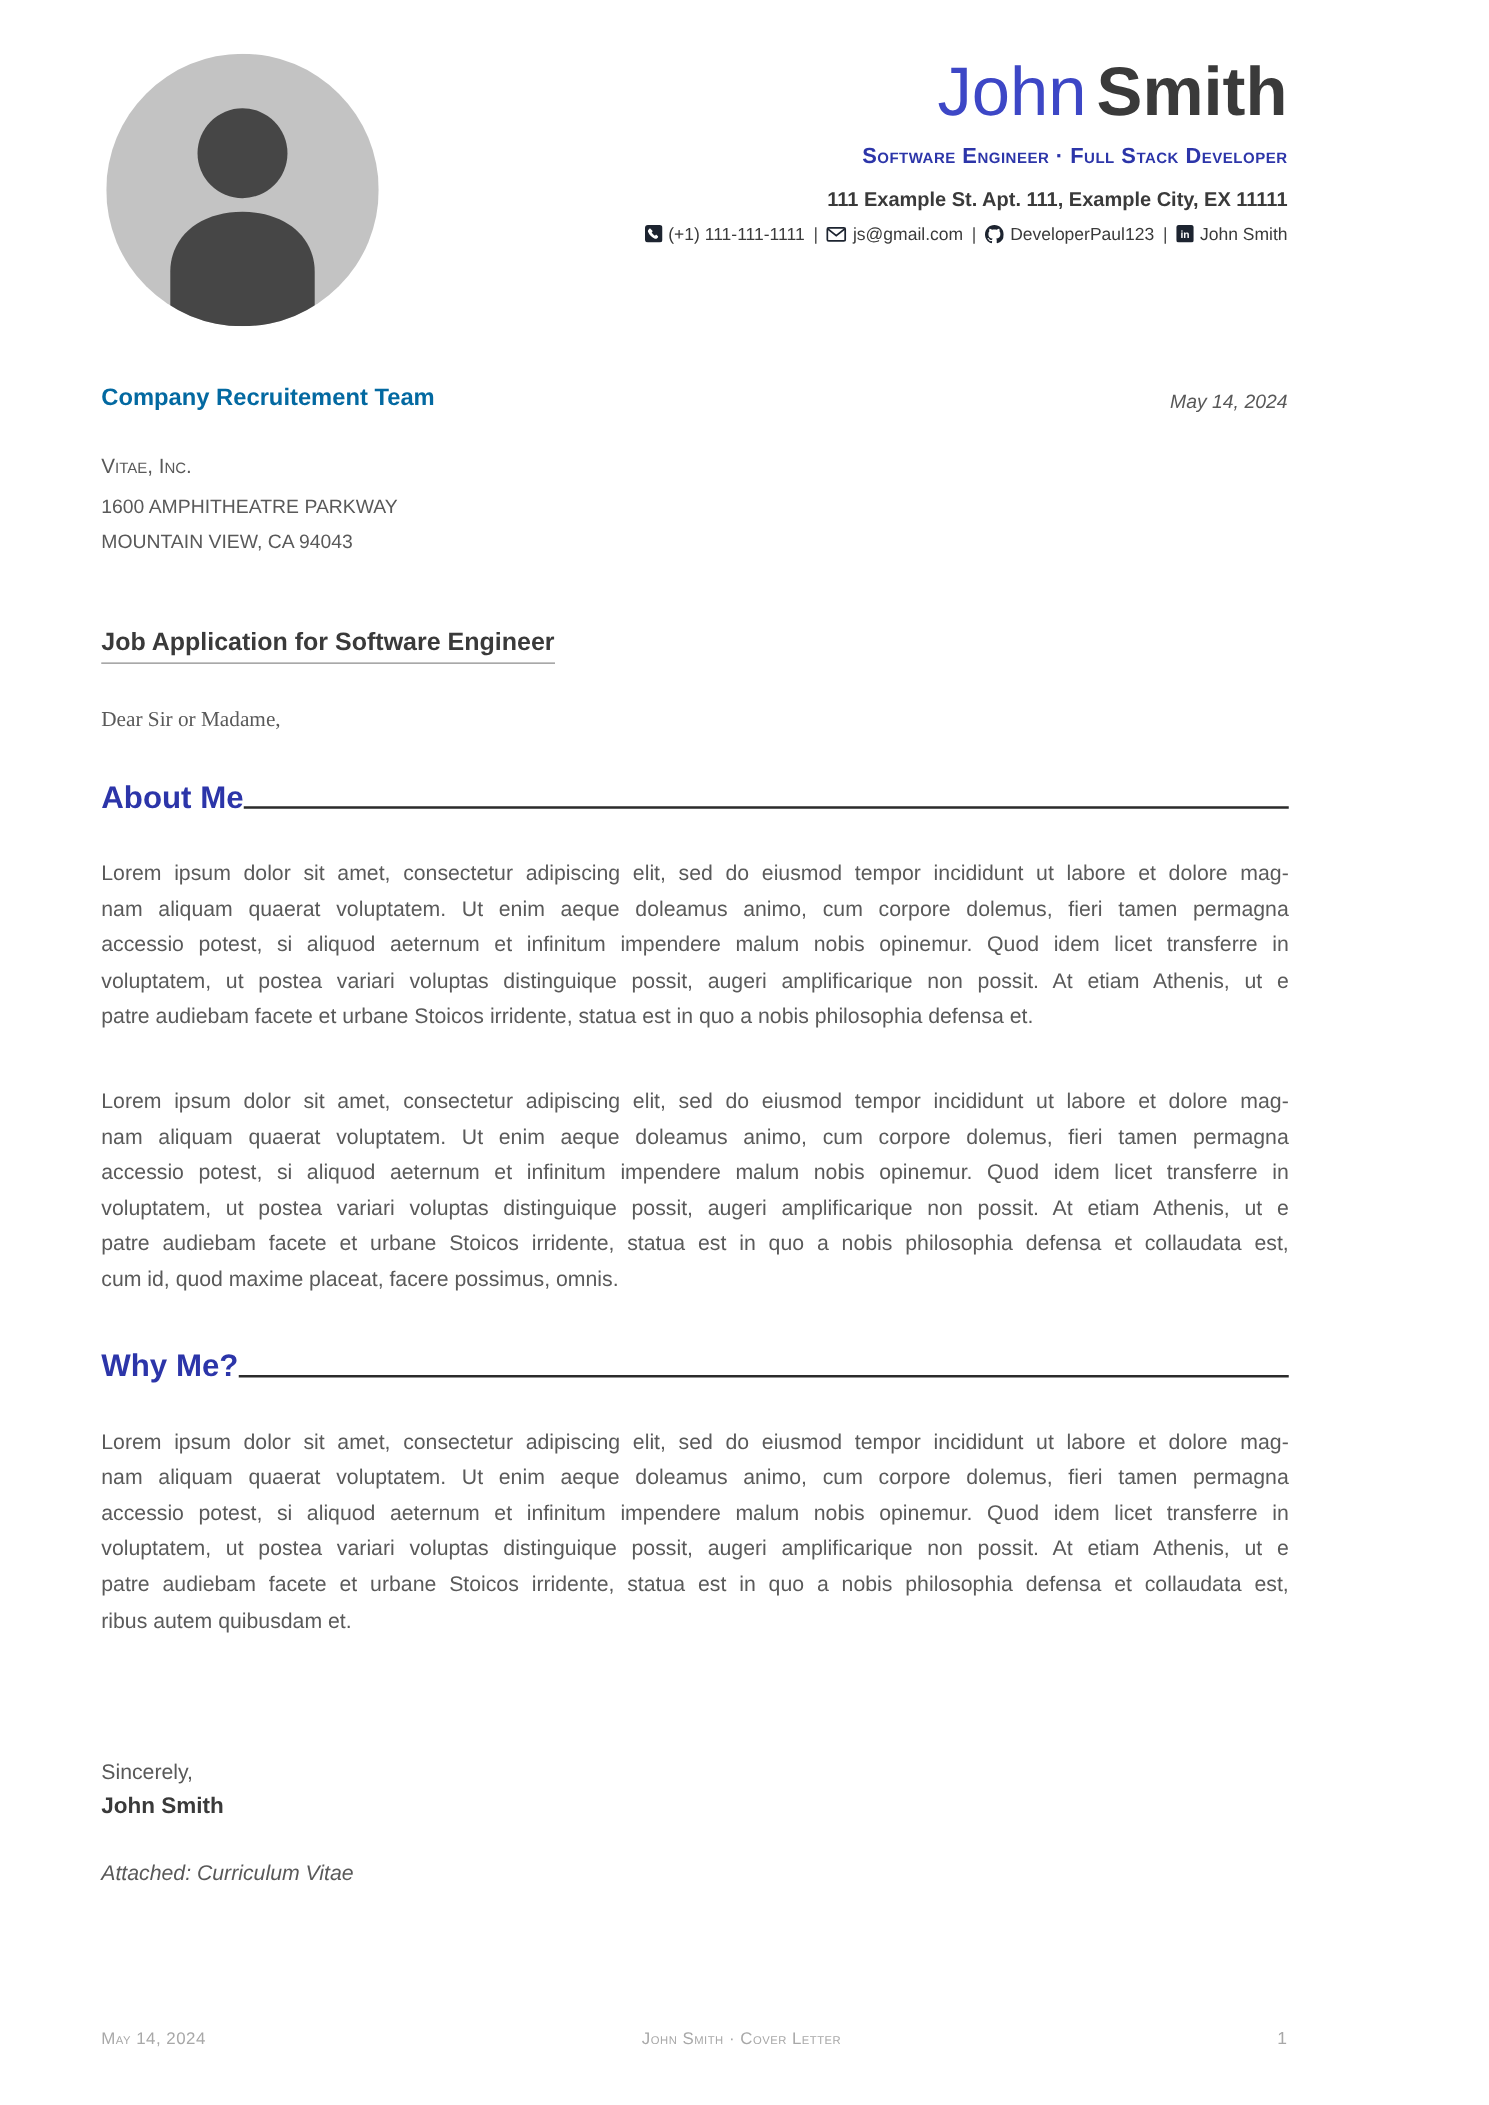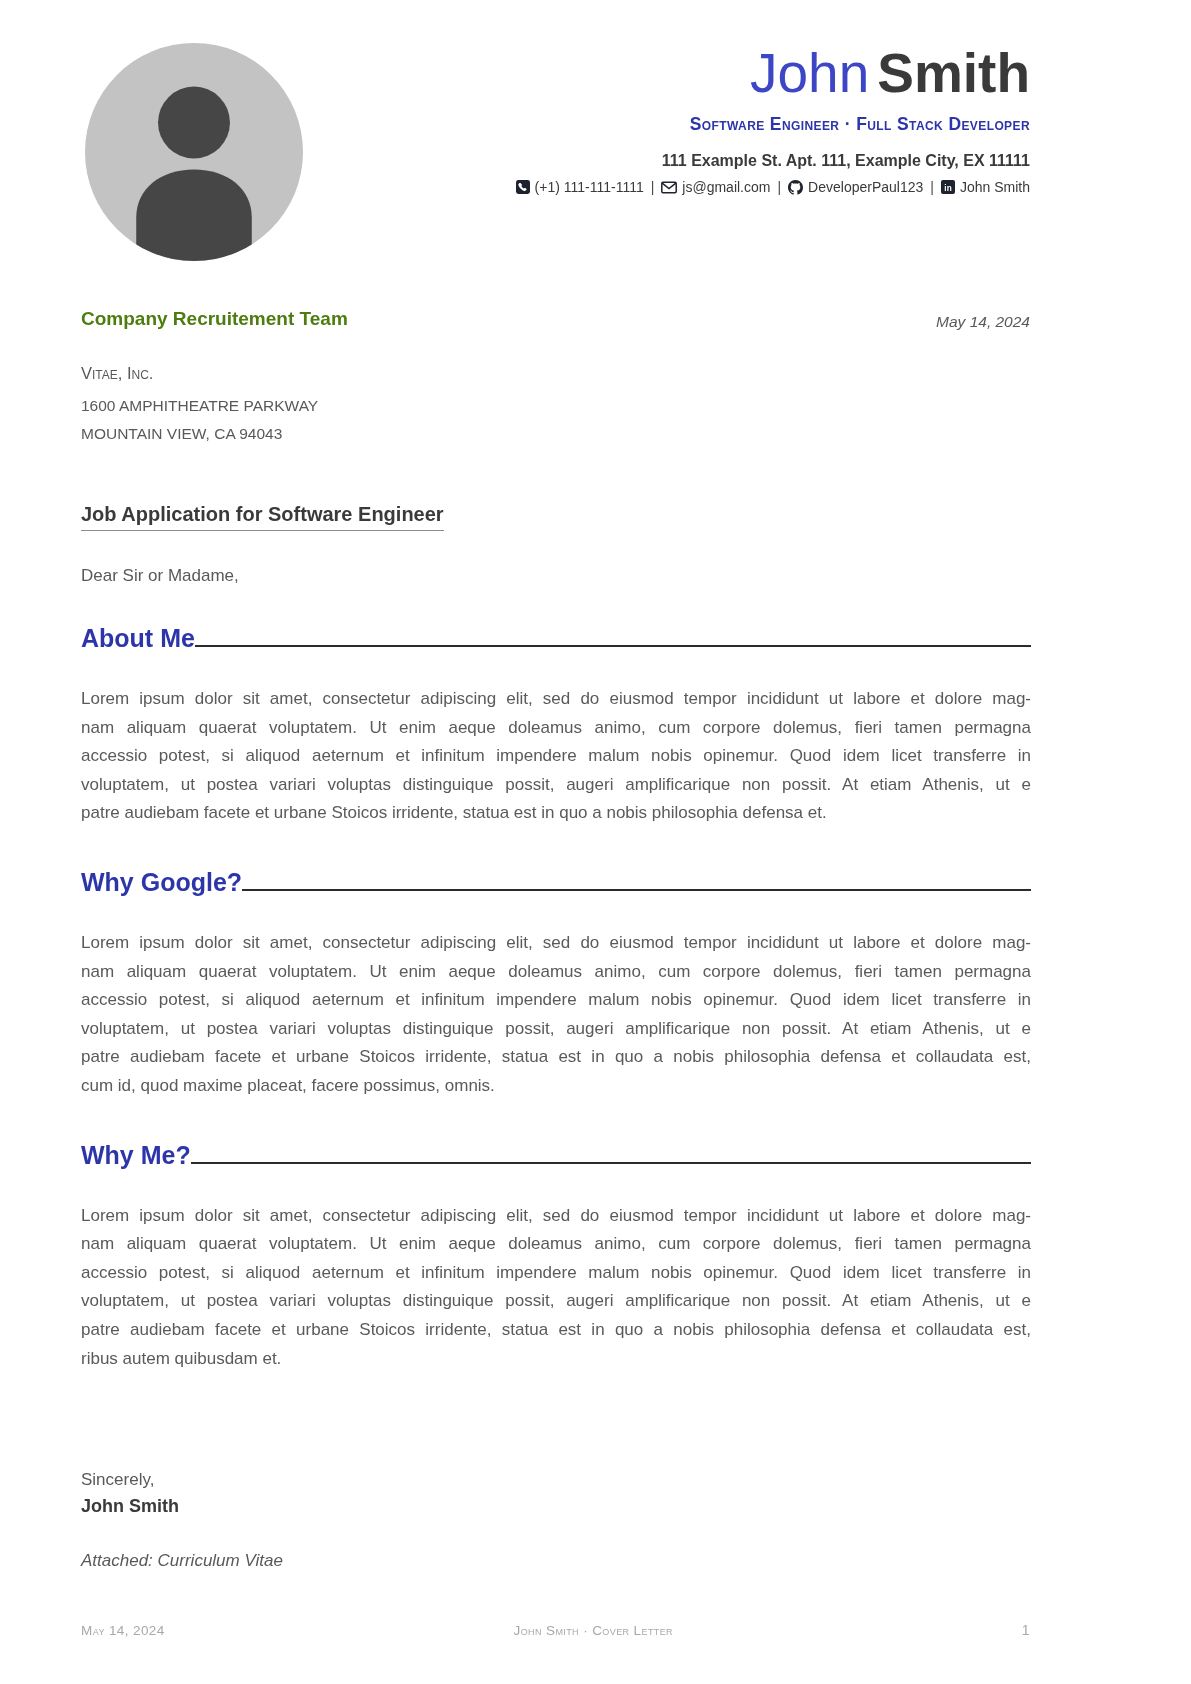--- a/index.html
+++ b/index.html
@@ -28,32 +28,32 @@
     letter-spacing: 0.4px;
     color: #2c35a9;
   }
   .address { margin-top: 17px; font-weight: 700; font-size: 16px; line-height: 19px; color: #3a3a3a; }
   .contacts { margin-top: 8px; font-size: 14px; line-height: 18px; color: #3a3a3a; display: flex; justify-content: flex-end; align-items: center; gap: 7px; text-align: center; }
   .contacts svg { display: inline-block; vertical-align: -2px; }
   .contact-item { display: inline-flex; align-items: center; gap: 5px; color: #3a3a3a; text-decoration: none; }
   .contact-sep { color: #4a4a4a; }
 
   
-  .recipient-name { position: absolute; left: 81px; top: 308px; font-size: 19px; font-weight: 700; color: #4d7c0f; }
+  .recipient-name { position: absolute; left: 81px; top: 308px; font-size: 19px; font-weight: 700; color: #0369a1; }
   .letter-date { position: absolute; right: 161px; top: 313px; font-size: 15.5px; font-style: italic; color: #595959; }
   .company { position: absolute; left: 81px; top: 364px; font-variant: small-caps; font-size: 16.5px; color: #595959; }
   .recipient-address { position: absolute; left: 81px; top: 392px; font-size: 15.5px; line-height: 28px; color: #595959; }
 
   
   .subject {
     position: absolute; left: 81px; top: 503px;
     font-size: 20px; font-weight: 700; color: #3a3a3a;
     padding-bottom: 4px; border-bottom: 1.5px solid #8c8c8c;
   }
-  .greeting { position: absolute; left: 81px; top: 566px; font-size: 17px; color: #595959; }
+  .greeting { position: absolute; left: 81px; top: 566px; font-size: 17px; color: #595959; font-family: Liberation Serif, serif; }
 
   
   .letter-body { position: absolute; left: 81px; top: 623px; width: 950px; }
   .section-head { display: flex; align-items: flex-end; margin-bottom: 32px; }
   .section-title { font-size: 25px; line-height: 30px; font-weight: 700; color: #2c35a9; white-space: nowrap; }
   .section-rule { flex: 1 1 auto; height: 2px; background: #2b2b2b; margin-bottom: 6px; }
   .para { font-size: 17px; line-height: 28.6px; color: #5a5a5a; margin-bottom: 39px; }
   .para .line { text-align: justify; text-align-last: justify; }
   .para .line.last { text-align-last: left; }
 
@@ -150,24 +150,20 @@
       <div class="para">
           <div class="line">Lorem ipsum dolor sit amet, consectetur adipiscing elit, sed do eiusmod tempor incididunt ut labore et dolore mag-</div>
           <div class="line">nam aliquam quaerat voluptatem. Ut enim aeque doleamus animo, cum corpore dolemus, fieri tamen permagna</div>
           <div class="line">accessio potest, si aliquod aeternum et infinitum impendere malum nobis opinemur. Quod idem licet transferre in</div>
           <div class="line">voluptatem, ut postea variari voluptas distinguique possit, augeri amplificarique non possit. At etiam Athenis, ut e</div>
           <div class="line last">patre audiebam facete et urbane Stoicos irridente, statua est in quo a nobis philosophia defensa et.</div>
         </div>
     </div>
 
     <div class="section">
-      <div class="section-head">
-        <span class="section-title">Why Google?</span>
-        <span class="section-rule"></span>
-      </div>
       <div class="para">
           <div class="line">Lorem ipsum dolor sit amet, consectetur adipiscing elit, sed do eiusmod tempor incididunt ut labore et dolore mag-</div>
           <div class="line">nam aliquam quaerat voluptatem. Ut enim aeque doleamus animo, cum corpore dolemus, fieri tamen permagna</div>
           <div class="line">accessio potest, si aliquod aeternum et infinitum impendere malum nobis opinemur. Quod idem licet transferre in</div>
           <div class="line">voluptatem, ut postea variari voluptas distinguique possit, augeri amplificarique non possit. At etiam Athenis, ut e</div>
           <div class="line">patre audiebam facete et urbane Stoicos irridente, statua est in quo a nobis philosophia defensa et collaudata est,</div>
           <div class="line last">cum id, quod maxime placeat, facere possimus, omnis.</div>
         </div>
     </div>
 

